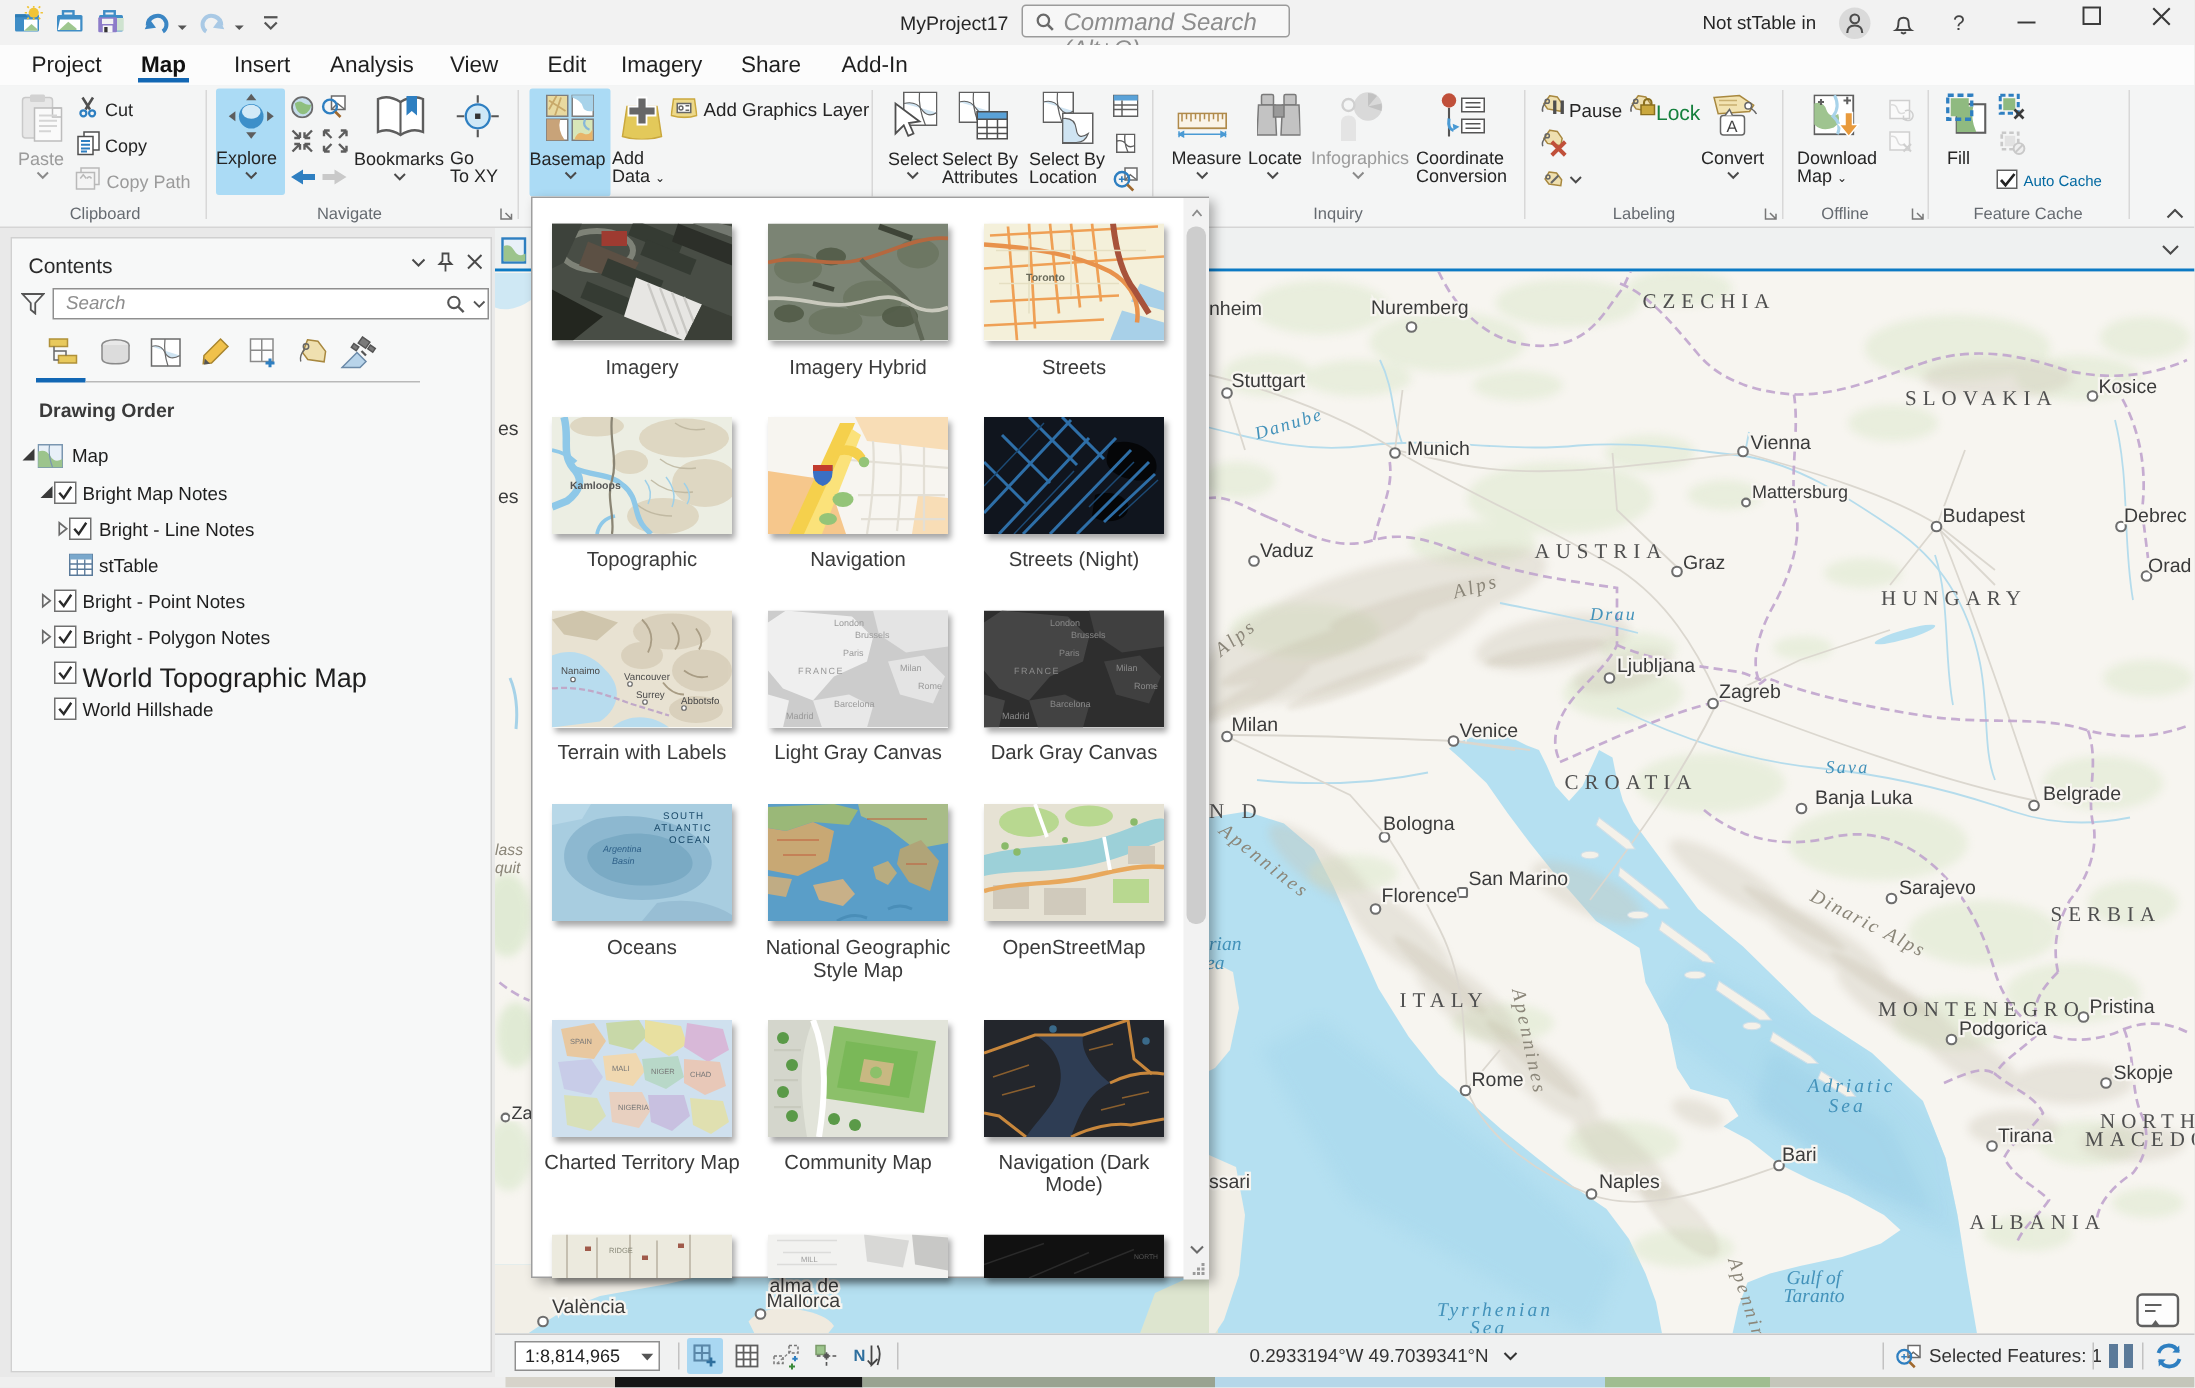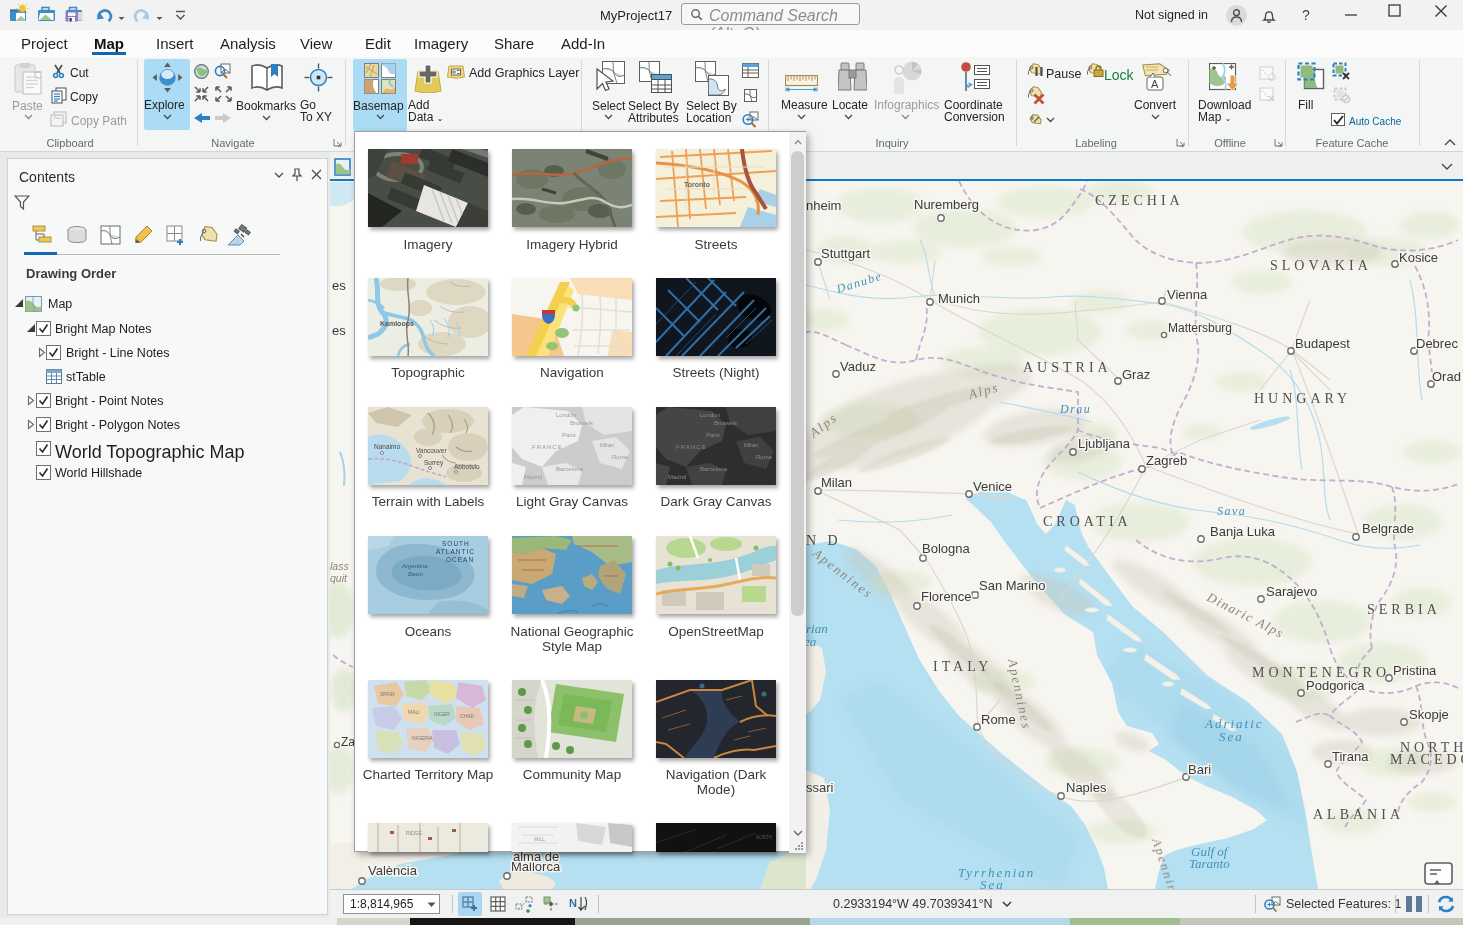--- a/index.html
+++ b/index.html
@@ -72,21 +72,21 @@
       </g>
 </svg>
 <div class="abs" style="left:600px;top:8px;font-size:13px;color:#262626">MyProject17</div>
 <div class="abs" style="left:681px;top:3px;width:179px;height:22px;background:#f7f7f7;border:1px solid #9b9b9b;border-radius:3px">
  <svg class="abs" style="left:8px;top:4px" width="14" height="14" viewBox="0 0 14 14">
         <circle cx="5.6" cy="5.6" r="3.8" fill="none" stroke="#6a6a6a" stroke-width="1.5"></circle>
         <path d="M8.5 8.5 l3.4 3.4" stroke="#6a6a6a" stroke-width="1.7"></path>
       </svg>
  <div class="abs" style="left:27px;top:3px;font-size:16px;font-style:italic;color:#8d8d8d">Command Search (Alt+Q)</div>
 </div>
-<div class="abs" style="left:1135px;top:8px;font-size:12.5px;color:#262626">Not signed in</div>
+<div class="abs" style="left:1135px;top:8px;font-size:12.5px;color:#262626">Not stTable in</div>
 <div class="abs" style="left:1226px;top:5px;width:21px;height:21px;border-radius:50%;background:#dadada">
  <svg class="abs" style="left:4px;top:3px" width="13" height="15" viewBox="0 0 13 15">
         <circle cx="6.5" cy="4.6" r="2.9" fill="none" stroke="#4c4c4c" stroke-width="1.4"></circle>
         <path d="M1.5 14 q0 -5 5 -5 q5 0 5 5" fill="none" stroke="#4c4c4c" stroke-width="1.4"></path>
       </svg>
 </div>
 <svg class="abs" style="left:1261px;top:8px" width="16" height="17" viewBox="0 0 16 17">
       <path d="M3 12 q1.6 -1 1.6 -4.6 q0 -3.6 3.4 -3.6 q3.4 0 3.4 3.6 q0 3.6 1.6 4.6 z" fill="none" stroke="#454545" stroke-width="1.3"></path>
       <path d="M6.4 13.5 q1.6 1.6 3.2 0" fill="none" stroke="#454545" stroke-width="1.3"></path>
     </svg>
@@ -832,20 +832,30 @@
     </svg>
 <svg class="abs" style="left:283px;top:9px" width="12" height="14" viewBox="0 0 12 14">
       <path d="M4 1 h4 v5 l2 2 h-8 l2 -2 z M6 8 v5" fill="none" stroke="#4a4a4a" stroke-width="1.2"></path>
     </svg>
 <svg class="abs" style="left:303px;top:10px" width="11" height="11" viewBox="0 0 11 11">
       <path d="M1 1 l9 9 M10 1 l-9 9" stroke="#4a4a4a" stroke-width="1.3"></path>
     </svg>
 <svg class="abs" style="left:6px;top:36px" width="16" height="15" viewBox="0 0 16 15">
       <path d="M1 1 h14 l-5.5 6 v7 l-3 -2.5 v-4.5 z" fill="none" stroke="#555" stroke-width="1.2"></path>
     </svg>
+<div class="abs" style="left:27px;top:33px;width:291px;height:21px;background:#fff;border:1px solid #8f8f8f">
+ <div class="abs" style="left:8px;top:2px;font-size:12.5px;font-style:italic;color:#8d8d8d">Search</div>
+ <svg class="abs" style="left:261px;top:3px" width="14" height="14" viewBox="0 0 14 14">
+        <circle cx="5.6" cy="5.6" r="3.8" fill="none" stroke="#555" stroke-width="1.4"></circle>
+        <path d="M8.5 8.5 l3.6 3.6" stroke="#555" stroke-width="1.6"></path>
+      </svg>
+ <svg class="abs" style="left:279px;top:7px" width="9" height="6" viewBox="0 0 9 6">
+        <path d="M1 1 l3.5 3.5 L8 1" fill="none" stroke="#555" stroke-width="1.2"></path>
+      </svg>
+</div>
 
 <svg class="abs" style="left:24px;top:66px" width="21" height="20" viewBox="0 0 21 20">
  <rect x="1" y="1" width="12" height="5" fill="#e8c95c" stroke="#b09139"></rect>
  <rect x="7" y="12" width="12" height="5" fill="#e8c95c" stroke="#b09139"></rect>
  <path d="M4 6 v9 h3 M4 9 h8 v3" fill="none" stroke="#666"></path>
 </svg>
 <svg class="abs" style="left:58px;top:66px" width="22" height="20" viewBox="0 0 22 20">
  <ellipse cx="11" cy="5" rx="9" ry="3.5" fill="#e8e8e8" stroke="#8a8a8a"></ellipse>
  <path d="M2 5 v9 q0 3.5 9 3.5 q9 0 9 -3.5 v-9" fill="#dcdcdc" stroke="#8a8a8a"></path>
 </svg>

